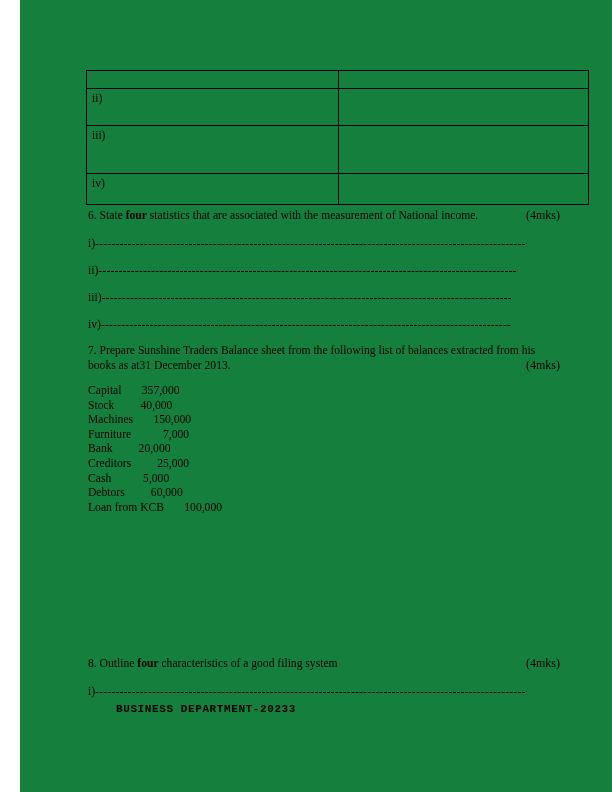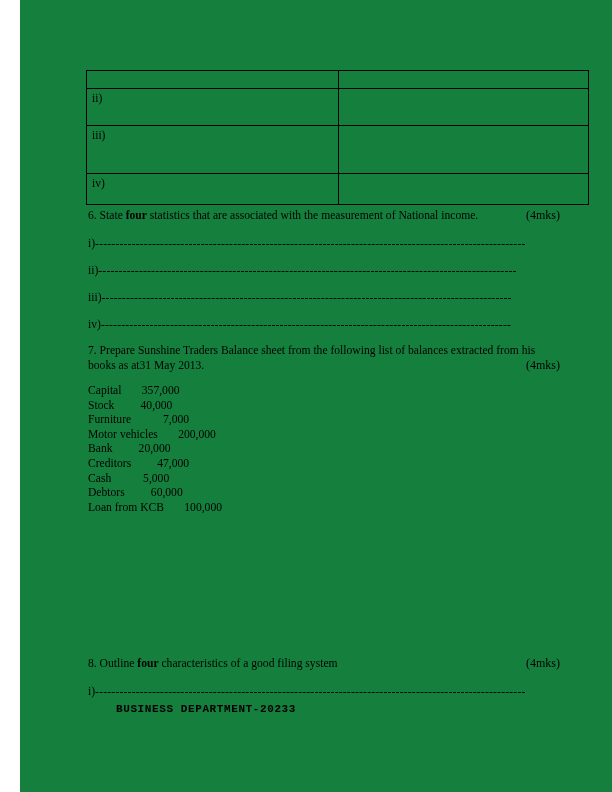--- a/index.html
+++ b/index.html
@@ -156,48 +156,48 @@
       <span class="dashes" style="max-width:441px;">-----------------------------------------------------------------------------------------------------</span>
   </div>
 
   <div class="ansline" style="left:68px; top:317px; width:460px;">
     <span class="lbl">iv)</span>
       <span class="dashes" style="max-width:440px;">-----------------------------------------------------------------------------------------------------</span>
   </div>
 
   <div class="qtext" style="left:68px; top:343px; width:480px;">7. Prepare Sunshine Traders Balance sheet from the following list of balances extracted from his</div>
 
-  <div class="qtext" style="left:68px; top:358px; width:400px;">books as at31 May 2013.</div>
+  <div class="qtext" style="left:68px; top:358px; width:400px;">books as at31 December 2013.</div>
 
   <div class="marks" style="left:455px; top:358px; width:85px;">(4mks)</div>
 
   <div class="balances">
     <div class="bal-row">
       <span class="bal-name">Capital</span>
       <span class="bal-amt">357,000</span>
     </div>
     <div class="bal-row">
       <span class="bal-name">Stock</span>
       <span class="bal-amt">40,000</span>
     </div>
     <div class="bal-row">
+      <span class="bal-name">Machines</span>
+      <span class="bal-amt">150,000</span>
+    </div>
+    <div class="bal-row">
       <span class="bal-name">Furniture</span>
       <span class="bal-amt">7,000</span>
     </div>
     <div class="bal-row">
-      <span class="bal-name">Motor vehicles</span>
-      <span class="bal-amt">200,000</span>
-    </div>
-    <div class="bal-row">
       <span class="bal-name">Bank</span>
       <span class="bal-amt">20,000</span>
     </div>
     <div class="bal-row">
       <span class="bal-name">Creditors</span>
-      <span class="bal-amt">47,000</span>
+      <span class="bal-amt">25,000</span>
     </div>
     <div class="bal-row">
       <span class="bal-name">Cash</span>
       <span class="bal-amt">5,000</span>
     </div>
     <div class="bal-row">
       <span class="bal-name">Debtors</span>
       <span class="bal-amt">60,000</span>
     </div>
     <div class="bal-row">

